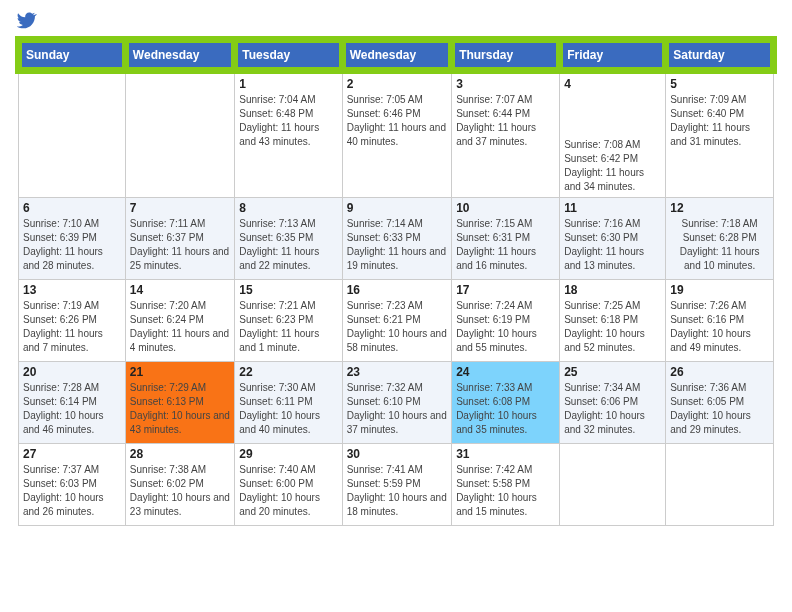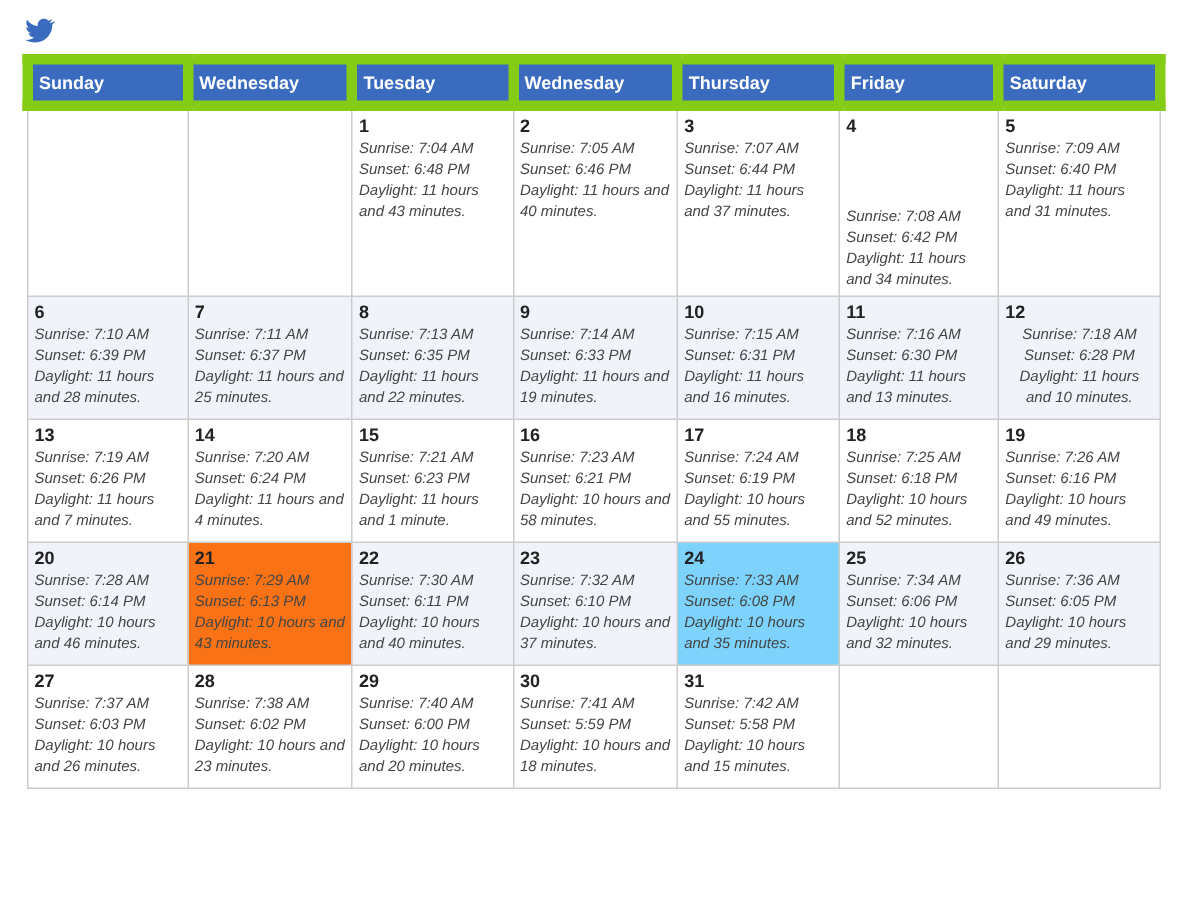--- a/index.html
+++ b/index.html
@@ -78,21 +78,20 @@
     .day-num {
       font-size: 12px;
       font-weight: bold;
       color: #222;
       margin-bottom: 2px;
     }
     .day-detail {
       color: #444;
       font-size: 10px;
       line-height: 1.4;
-      font-style: italic;
     }
     .empty-cell {
       background: #fff !important;
     }
   </style>
 </head>
 <body>
 
 <div class="container">
   <div class="header">

